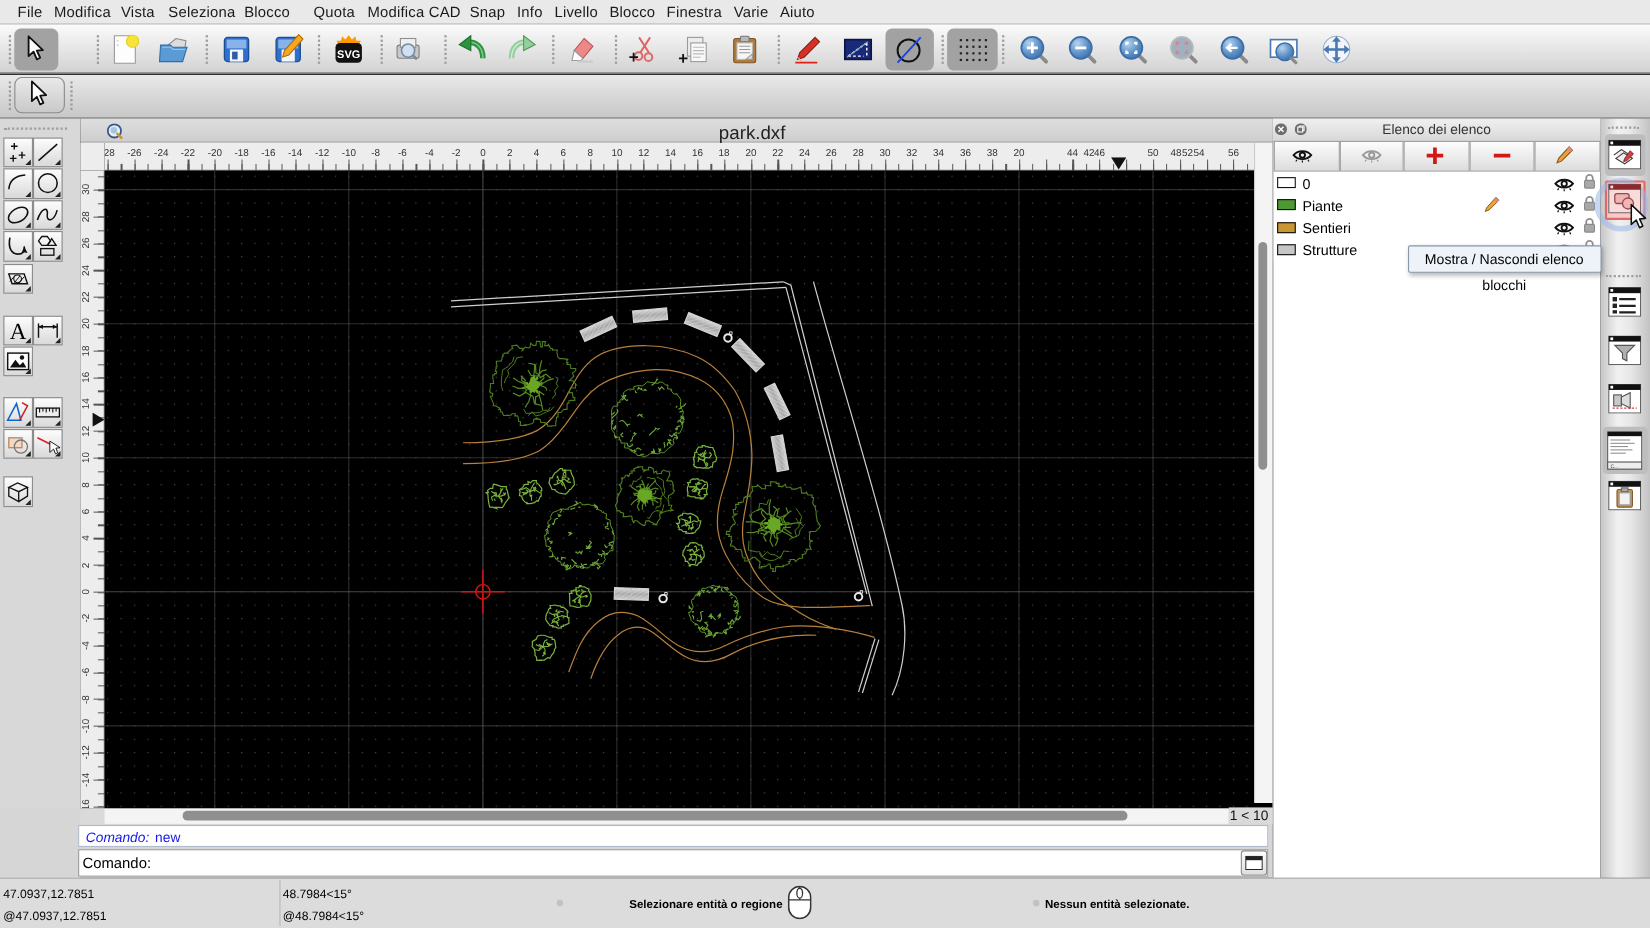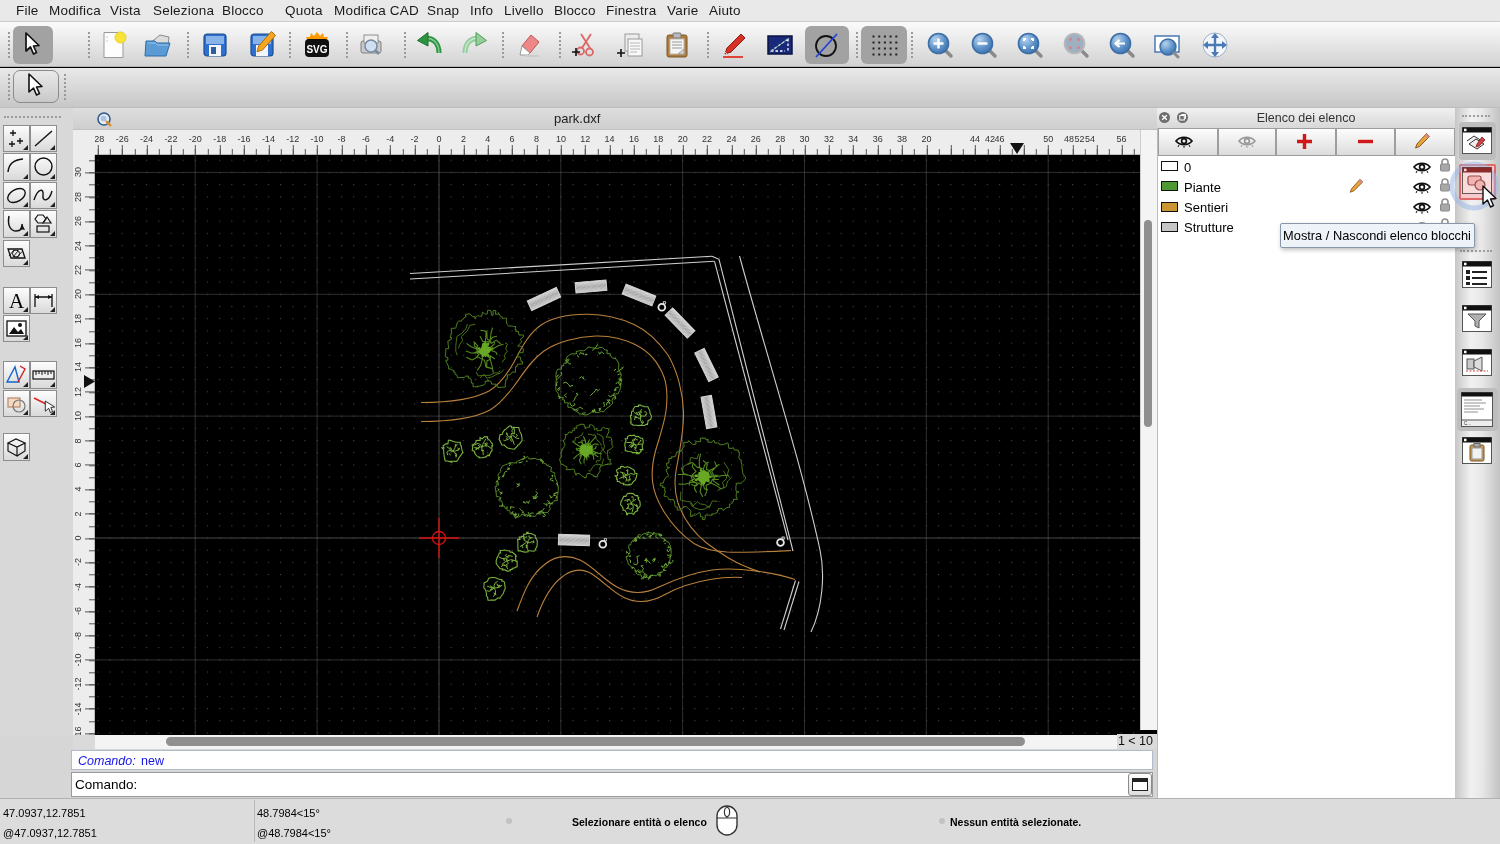--- a/index.html
+++ b/index.html
@@ -325,21 +325,21 @@
 <div class="palbtn" style="left:30.0px;top:389.6px"></div>
 <svg style="position:absolute;left:30.0px;top:389.6px" width="27" height="27" viewBox="0 0 27 27">
     <path d="M4 8 L20 16" stroke="#d22" stroke-width="1.5"></path>
     <path d="M14 11 l0 12 4 -3.5 2 5 2.5 -1 -2 -5 4.5 -0.5 z" fill="#fff" stroke="#111" stroke-width="1" transform="scale(0.85) translate(4,2)"></path>
   </svg>
 <div class="palbtn" style="left:2.7px;top:433.3px"></div>
 <svg style="position:absolute;left:2.7px;top:433.3px" width="27" height="27" viewBox="0 0 27 27">
     <path d="M5 10 l8 -4 9 4 -8 4 z M5 10 v8 l9 5 v-9 M22 10 v8 l-8 5" fill="none" stroke="#111" stroke-width="1.2"></path>
   </svg>
 <div class="abs" style="left:73px;top:108px;width:1084px;height:22px;background:linear-gradient(#dedede,#cecece);border-bottom:1px solid #c2c2c2"></div>
-<div class="abs" style="left:554px;top:111px;width:160px;text-align:left;font-size:13px;color:#222">park.dxf</div>
+<div class="abs" style="left:554px;top:111px;width:160px;text-align:right;font-size:17px;color:#222">park.dxf</div>
 <svg style="position:absolute;left:97px;top:112px" width="15" height="15" viewBox="0 0 15 15">
     <circle cx="7" cy="7" r="6" fill="#e8eef5" stroke="#345a8a" stroke-width="1.6"></circle>
     <circle cx="6.5" cy="6.5" r="3" fill="#a8c4e0"></circle>
     <path d="M9 9 l5 5" stroke="#d88f2a" stroke-width="2.4"></path>
   </svg>
 <div class="abs" style="left:95px;top:130px;width:1045px;height:25px;background:#ededed;border-bottom:1px solid #bbb">
     <div class="abs" style="left:0;top:19px;width:1045px;height:6px;background-position-x:2.8px;background-image:repeating-linear-gradient(to right,#555 0,#555 1px,transparent 1px,transparent 12.185px)"></div>
     <div class="abs" style="left:0;top:15px;width:1045px;height:10px;background-position-x:2.8px;background-image:repeating-linear-gradient(to right,#555 0,#555 1px,transparent 1px,transparent 24.37px)"></div>
   </div>
 <div class="rlab" style="left:85.8px;top:134px;width:24px;text-align:center">-28</div>
@@ -557,21 +557,21 @@
 <div class="abs" style="left:1128px;top:773px;width:24px;height:23px;background:linear-gradient(#fcfcfc,#dedede);border:1px solid #8a8a8a;border-radius:3px"></div>
 <svg style="position:absolute;left:1132px;top:778px" width="16" height="13" viewBox="0 0 16 13">
     <rect x="0.5" y="0.5" width="15" height="12" fill="#fff" stroke="#222"></rect>
     <rect x="0.5" y="0.5" width="15" height="3.5" fill="#222"></rect>
   </svg>
 <div class="abs" style="left:0;top:798px;width:1500px;height:46px;background:#dcdcdc;border-top:1px solid #b2b2b2;font-size:11px;color:#000">
     <span style="position:absolute;left:3px;top:8px">47.0937,12.7851</span>
     <span style="position:absolute;left:3px;top:28px">@47.0937,12.7851</span>
     <span style="position:absolute;left:257px;top:8px">48.7984&lt;15°</span>
     <span style="position:absolute;left:257px;top:28px">@48.7984&lt;15°</span>
-    <span style="position:absolute;left:572px;top:17px;font-weight:bold;font-size:10.5px">Selezionare entità o elenco</span>
+    <span style="position:absolute;left:572px;top:17px;font-weight:bold;font-size:10.5px">Selezionare entità o regione</span>
     <span style="position:absolute;left:950px;top:17px;font-weight:bold;font-size:10.5px">Nessun entità selezionate.</span>
   </div>
 <div class="abs" style="left:254px;top:800px;width:1px;height:42px;background:#b8b8b8"></div>
 <div class="abs" style="left:506px;top:818px;width:6px;height:6px;background:#c2c2c2;border-radius:3px"></div>
 <div class="abs" style="left:939px;top:818px;width:6px;height:6px;background:#c2c2c2;border-radius:3px"></div>
 <svg style="position:absolute;left:716px;top:805px" width="22" height="31" viewBox="0 0 22 31">
     <rect x="1" y="1" width="20" height="29" rx="10" fill="#fff" stroke="#333" stroke-width="1.4"></rect>
     <path d="M1 13 h20 M11 1 v12" stroke="#333" stroke-width="1.2"></path>
     <ellipse cx="11" cy="7" rx="2.6" ry="4.5" fill="#fff" stroke="#333" stroke-width="1.2"></ellipse>
   </svg>
@@ -732,12 +732,12 @@
     <text x="3" y="33" font-size="4.5" fill="#333" font-family="Liberation Sans">C...</text>
   </svg>
 <svg style="position:absolute;left:1462px;top:437px" width="30" height="27" viewBox="0 0 30 27">
     <rect x="0.5" y="0.5" width="29" height="26" fill="#fff" stroke="#555"></rect>
     <rect x="0.5" y="0.5" width="29" height="5" fill="#111"></rect>
     <rect x="2" y="1.7" width="2.5" height="2.5" fill="#fff"></rect>
     <rect x="8" y="8" width="14" height="16" rx="1.5" fill="#c99a55" stroke="#7d5526"></rect>
     <rect x="12" y="6.5" width="6" height="3.5" fill="#aaa" stroke="#666"></rect>
     <rect x="10" y="11" width="10" height="11" fill="#f2f2f2" stroke="#999"></rect>
   </svg>
-<div class="abs" style="left:1279.5px;top:223px;width:195px;height:25px;background:#eef3f9;border:1px solid #8898a8;border-radius:2px;box-shadow:1px 2px 4px rgba(0,0,0,.25);font-size:12.8px;color:#000;text-align:center;line-height:24px">Mostra / Nascondi elenco blocchi</div>
+<div class="abs" style="left:1279.5px;top:223px;width:176px;height:25px;background:#eef3f9;border:1px solid #8898a8;border-radius:2px;box-shadow:1px 2px 4px rgba(0,0,0,.25);font-size:12.8px;color:#000;text-align:center;line-height:24px">Mostra / Nascondi elenco blocchi</div>
 </body></html>

